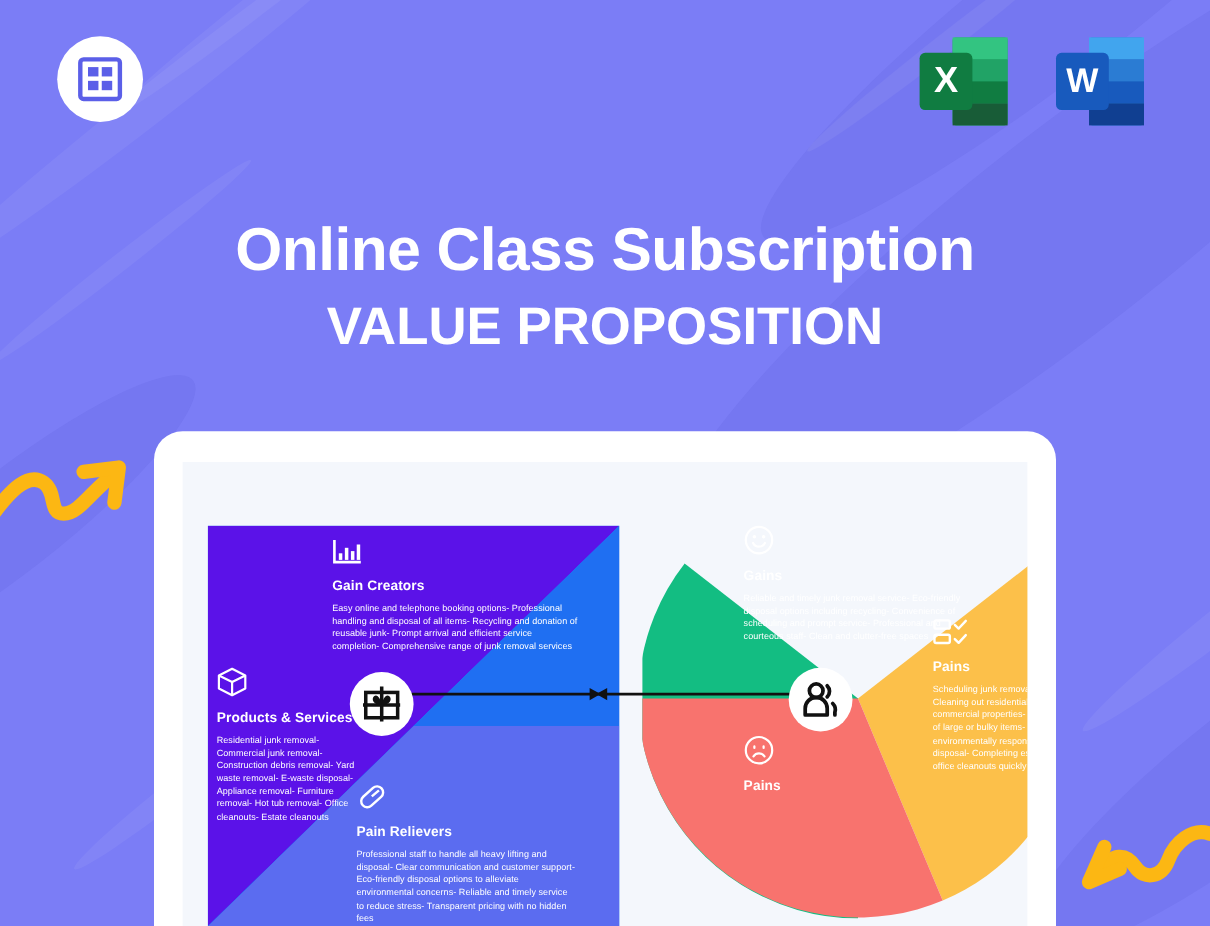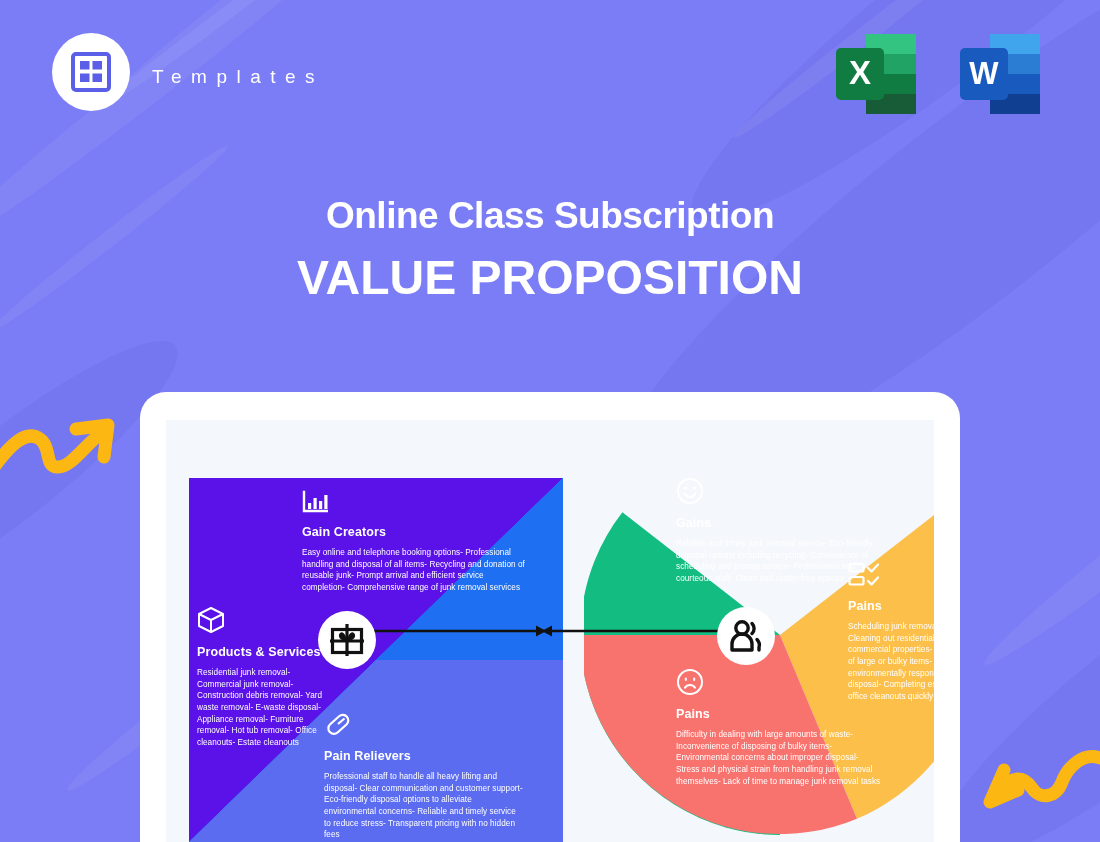--- a/index.html
+++ b/index.html
@@ -38,21 +38,21 @@
     color: #ffffff; font-size: 19px; letter-spacing: 9.5px;
     margin-top: 9px; font-weight: 400; line-height: 1;
   }
 
   #office-icons { position: absolute; right: 58px; top: 32px; display: flex; gap: 40px; }
   .office-icon { width: 84px; height: 84px; position: relative; }
 
   
   #title-block { position: absolute; top: 196px; left: 0; width: 1100px; text-align: center; }
   #main-title {
-    color: #ffffff; font-size: 37px; font-weight: bold; line-height: 1.1;
+    color: #ffffff; font-size: 55px; font-weight: bold; line-height: 1.1;
     letter-spacing: -0.5px;
   }
   #sub-title {
     color: #ffffff; font-size: 48px; font-weight: bold; margin-top: 15px;
     letter-spacing: 0px; line-height: 1.1;
   }
 
   
   #arrow-left { position: absolute; left: -8px; top: 405px; }
   #arrow-right { position: absolute; right: -4px; top: 748px; }
@@ -153,21 +153,20 @@
     <div id="logo-mark">
       <svg width="42" height="42" viewBox="0 0 42 42">
         <rect x="3" y="3" width="36" height="36" rx="3" fill="none" stroke="#5b5fe8" stroke-width="4"></rect>
         <rect x="10" y="10" width="9.5" height="8.5" fill="#5b5fe8"></rect>
         <rect x="22.5" y="10" width="9.5" height="8.5" fill="#5b5fe8"></rect>
         <rect x="10" y="22.5" width="9.5" height="8.5" fill="#5b5fe8"></rect>
         <rect x="22.5" y="22.5" width="9.5" height="8.5" fill="#5b5fe8"></rect>
       </svg>
     </div>
     <div id="logo-text">
-      <div id="logo-sub">Templates</div>
     </div>
   </div>
 
   <div id="office-icons">
     <div class="office-icon">
       <svg width="84" height="84" viewBox="0 0 84 84">
         <rect x="32" y="2" width="50" height="80" rx="3" fill="#21a366"></rect>
         <rect x="32" y="2" width="50" height="20" fill="#33c481"></rect>
         <rect x="32" y="22" width="50" height="20" fill="#21a366"></rect>
         <rect x="32" y="42" width="50" height="20" fill="#107c41"></rect>
@@ -293,21 +292,20 @@
       <div class="pie-sec" id="sec-pains-red">
         <div class="sec-icon">
           <svg width="28" height="28" viewBox="0 0 28 28">
             <circle cx="14" cy="14" r="12" fill="none" stroke="#fff" stroke-width="2"></circle>
             <rect x="8.8" y="9.6" width="2" height="3.4" rx="1" fill="#fff"></rect>
             <rect x="17.2" y="9.6" width="2" height="3.4" rx="1" fill="#fff"></rect>
             <path d="M9 19.6 A6 6 0 0 1 19 19.6" fill="none" stroke="#fff" stroke-width="2" stroke-linecap="round"></path>
           </svg>
         </div>
         <div class="sec-title">Pains</div>
-        <div class="sec-body">Difficulty in dealing with large amounts of waste- Inconvenience of disposing of bulky items- Environmental concerns about improper disposal- Stress and physical strain from handling junk removal themselves- Lack of time to manage junk removal tasks</div>
       </div>
     </div>
 
   </div>
 </div>
 
 <svg id="connector" width="400" height="14" viewBox="0 0 400 14">
   <line x1="0" y1="7" x2="400" y2="7" stroke="#111111" stroke-width="2.6"></line>
   <path d="M196 1.5 L206 7 L196 12.5 Z" fill="#111111"></path>
   <path d="M212 1.5 L202 7 L212 12.5 Z" fill="#111111"></path>

